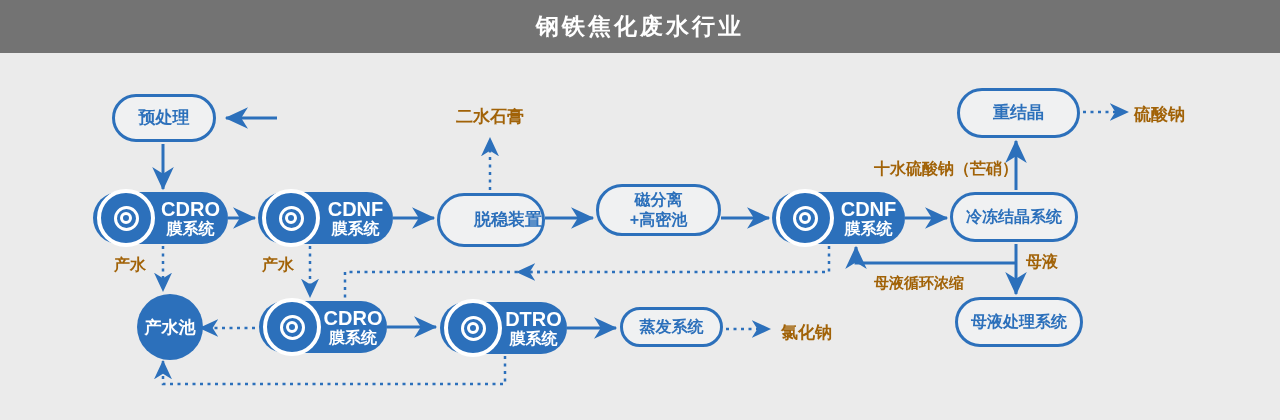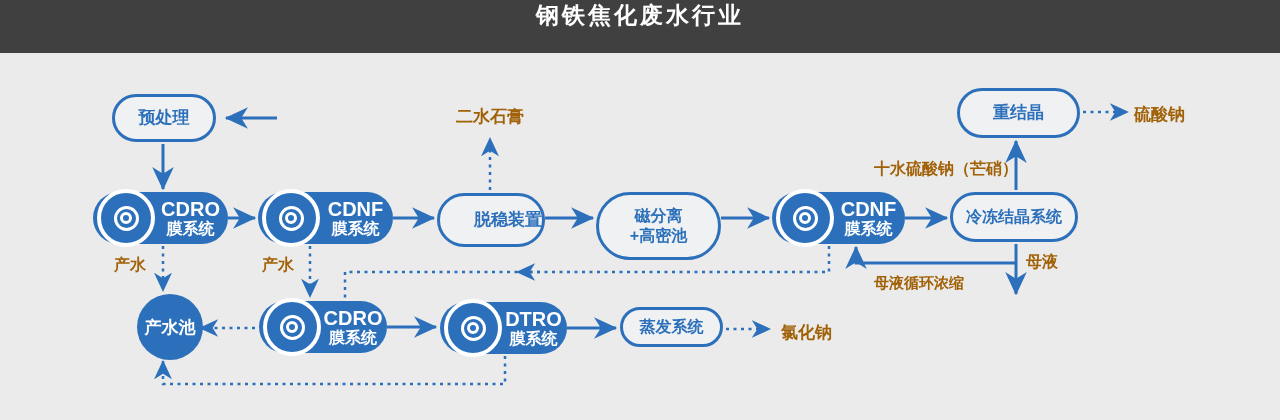--- a/index.html
+++ b/index.html
@@ -1,19 +1,19 @@
 <!DOCTYPE html>
 <html><head>
 <meta charset="utf-8">
 <style>
   html,body{margin:0;padding:0;}
   .stage{position:relative;width:1280px;height:420px;background:#EBEBEB;
          font-family:"Liberation Sans","DejaVu Sans",sans-serif;overflow:hidden;}
-  .banner{position:absolute;left:0;top:0;width:1280px;height:53px;background:#404040;
-          display:flex;align-items:flex-start;justify-content:center;}
+  .banner{position:absolute;left:0;top:0;width:1280px;height:53px;background:#737373;
+          display:flex;align-items:center;justify-content:center;}
   .banner h1{margin:0;color:#FFFFFF;font-size:23px;font-weight:700;letter-spacing:3px;}
 
   .wires{position:absolute;left:0;top:0;}
   .wire{stroke:#2C70BB;fill:none;stroke-width:3;}
   .dash{stroke:#2C70BB;fill:none;stroke-width:2.5;stroke-dasharray:3 4.5;}
 
   .node{position:absolute;box-sizing:border-box;display:flex;align-items:center;justify-content:center;}
   .outline{background:#F0F1F2;border:3.5px solid #2C70BB;border-radius:40px;
            color:#2C70BB;font-weight:700;font-size:17px;text-align:center;line-height:1.2;}
   .outline .two{font-size:16px;line-height:1.25;}
@@ -101,21 +101,21 @@
     <span class="txt">
       <span class="l1">CDNF</span>
       <span class="l2">膜系统</span>
     </span>
   </div>
 
   <div class="node outline" style="left:437px;top:193px;width:108px;height:54px;justify-content:flex-end;">
     <span>脱稳装置</span>
   </div>
 
-  <div class="node outline" style="left:596px;top:192px;width:125px;height:68px;">
+  <div class="node outline" style="left:596px;top:184px;width:125px;height:52px;">
     <span class="two">
       <span style="display:block;">磁分离</span>
       <span style="display:block;">+高密池</span>
     </span>
   </div>
 
   <div class="node solid" style="left:772px;top:192px;width:133px;height:52px;">
     <span class="mem-icon">
       <span class="ring-outer">
         <span class="ring-inner"></span>
@@ -156,20 +156,23 @@
     <span class="txt">
       <span class="l1">DTRO</span>
       <span class="l2">膜系统</span>
     </span>
   </div>
 
   <div class="node outline" style="left:620px;top:307px;width:103px;height:40px;font-size:16px;">
     <span>蒸发系统</span>
   </div>
 
+  <div class="node outline" style="left:955px;top:297px;width:128px;height:50px;font-size:16px;">
+    <span>母液处理系统</span>
+  </div>
 
   <div class="lbl" style="left:114px;top:255px;">产水</div>
   <div class="lbl" style="left:262px;top:255px;">产水</div>
   <div class="lbl big" style="left:456px;top:105px;">二水石膏</div>
   <div class="lbl big" style="left:1134px;top:103px;">硫酸钠</div>
   <div class="lbl" style="left:874px;top:159px;">十水硫酸钠（芒硝）</div>
   <div class="lbl" style="left:1026px;top:252px;">母液</div>
   <div class="lbl sm" style="left:874px;top:274px;">母液循环浓缩</div>
   <div class="lbl big" style="left:781px;top:321px;">氯化钠</div>
 

